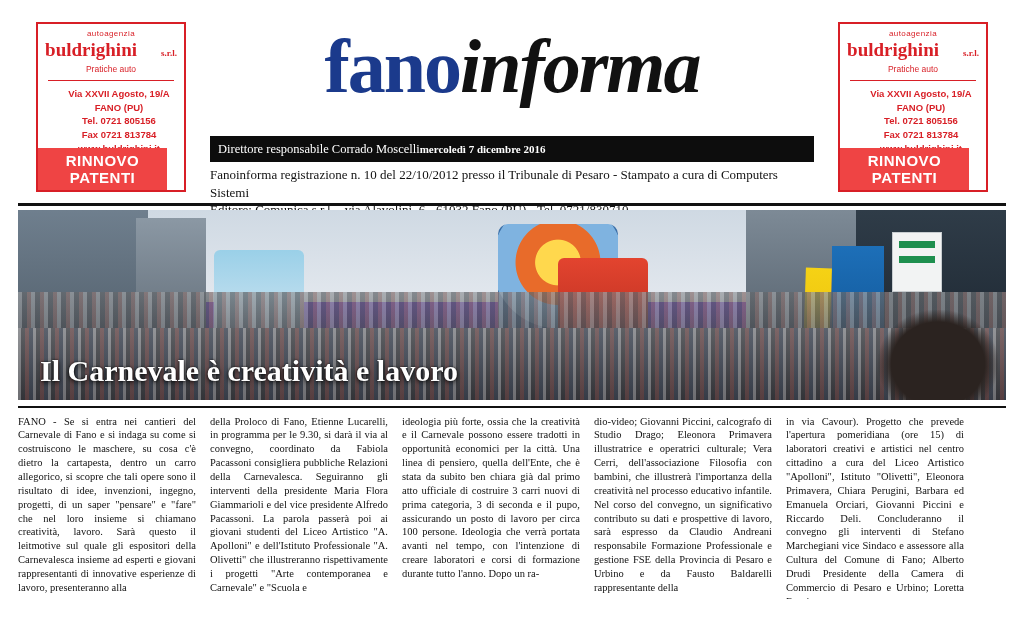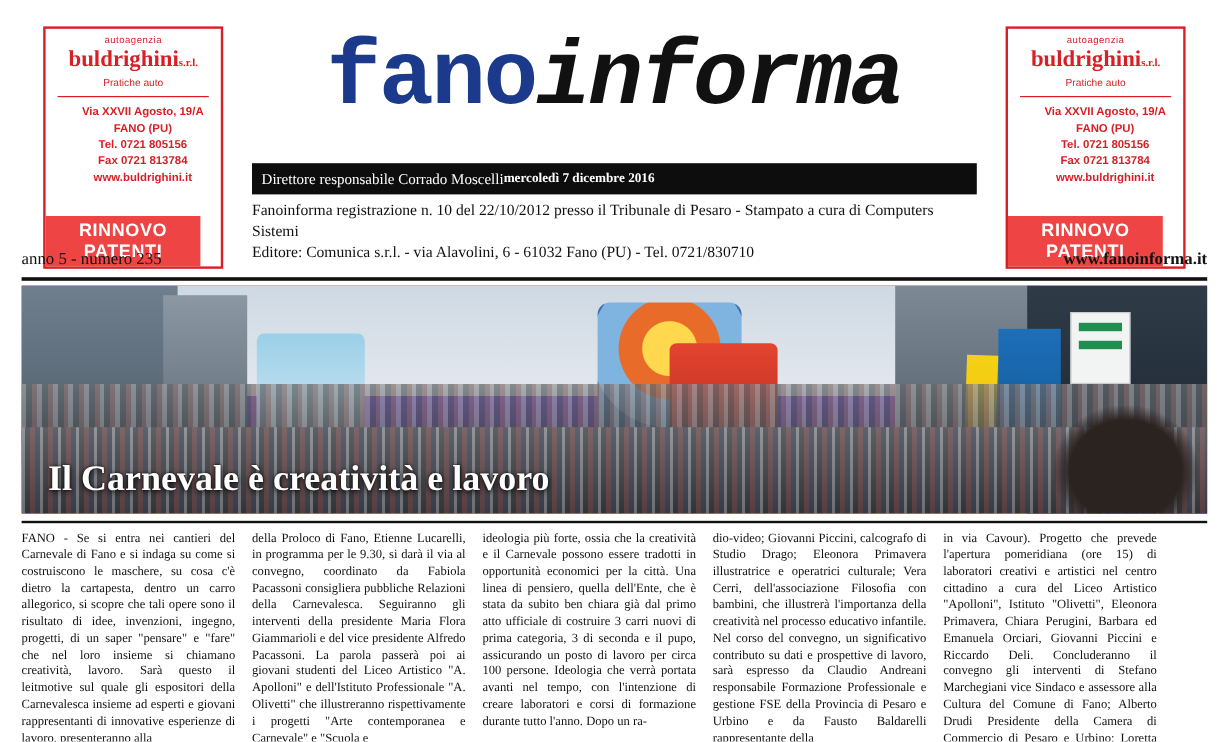--- a/index.html
+++ b/index.html
@@ -26,21 +26,21 @@
     position: relative;
     height: 200px;
     display: flex;
     align-items: flex-start;
   }
 
   .ad-box {
     position: absolute;
     top: 22px;
     width: 150px;
-    height: 202px;
+    height: 170px;
     border: 2px solid #d81f26;
     box-sizing: border-box;
     text-align: center;
     background: #fff;
   }
   .ad-left { left: 36px; }
   .ad-right { right: 36px; }
 
   .ad-autoagenzia {
     font-family: "Liberation Sans", sans-serif;
@@ -53,20 +53,21 @@
     font-family: "Liberation Serif", serif;
     font-weight: bold;
     font-size: 19px;
     color: #d81f26;
     line-height: 1.1;
     margin-top: 2px;
   }
   .ad-title .srl {
     font-size: 9px;
     font-weight: bold;
+    padding-left: 24px;
   }
   .ad-sub {
     font-family: "Liberation Sans", sans-serif;
     font-size: 8.5px;
     color: #d81f26;
     margin-top: 3px;
   }
   .ad-rule {
     width: 86%;
     height: 1px;
@@ -96,21 +97,21 @@
   }
 
   .nameplate {
     position: absolute;
     left: 210px;
     right: 210px;
     top: 28px;
     text-align: center;
   }
   .logo {
-    font-family: Liberation Mono, monospace;
+    font-family: Liberation Serif, serif;
     font-size: 76px;
     line-height: 1;
     letter-spacing: -2px;
     color: #0f0f0f;
   }
   .logo .fano {
     font-weight: bold;
     color: #1b3a8c;
   }
   .logo .informa {
@@ -359,24 +360,20 @@
         <div>Via XXVII Agosto, 19/A</div>
         <div>FANO (PU)</div>
         <div>Tel. 0721 805156</div>
         <div>Fax 0721 813784</div>
         <div>www.buldrighini.it</div>
       </div>
       <div class="ad-banner">RINNOVO PATENTI</div>
     </div>
   </div>
 
-  <div class="subhead">
-    <div class="issue">anno 5 - numero 235</div>
-    <div class="site">www.fanoinforma.it</div>
-  </div>
   <div class="rule-thick"></div>
 
   <div class="hero">
     <div class="sky"></div>
     <div class="bldg-left"></div>
     <div class="bldg-left2"></div>
     <div class="float-3"></div>
     <div class="float-center"></div>
     <div class="float-2"></div>
     <div class="bldg-right2"></div>

